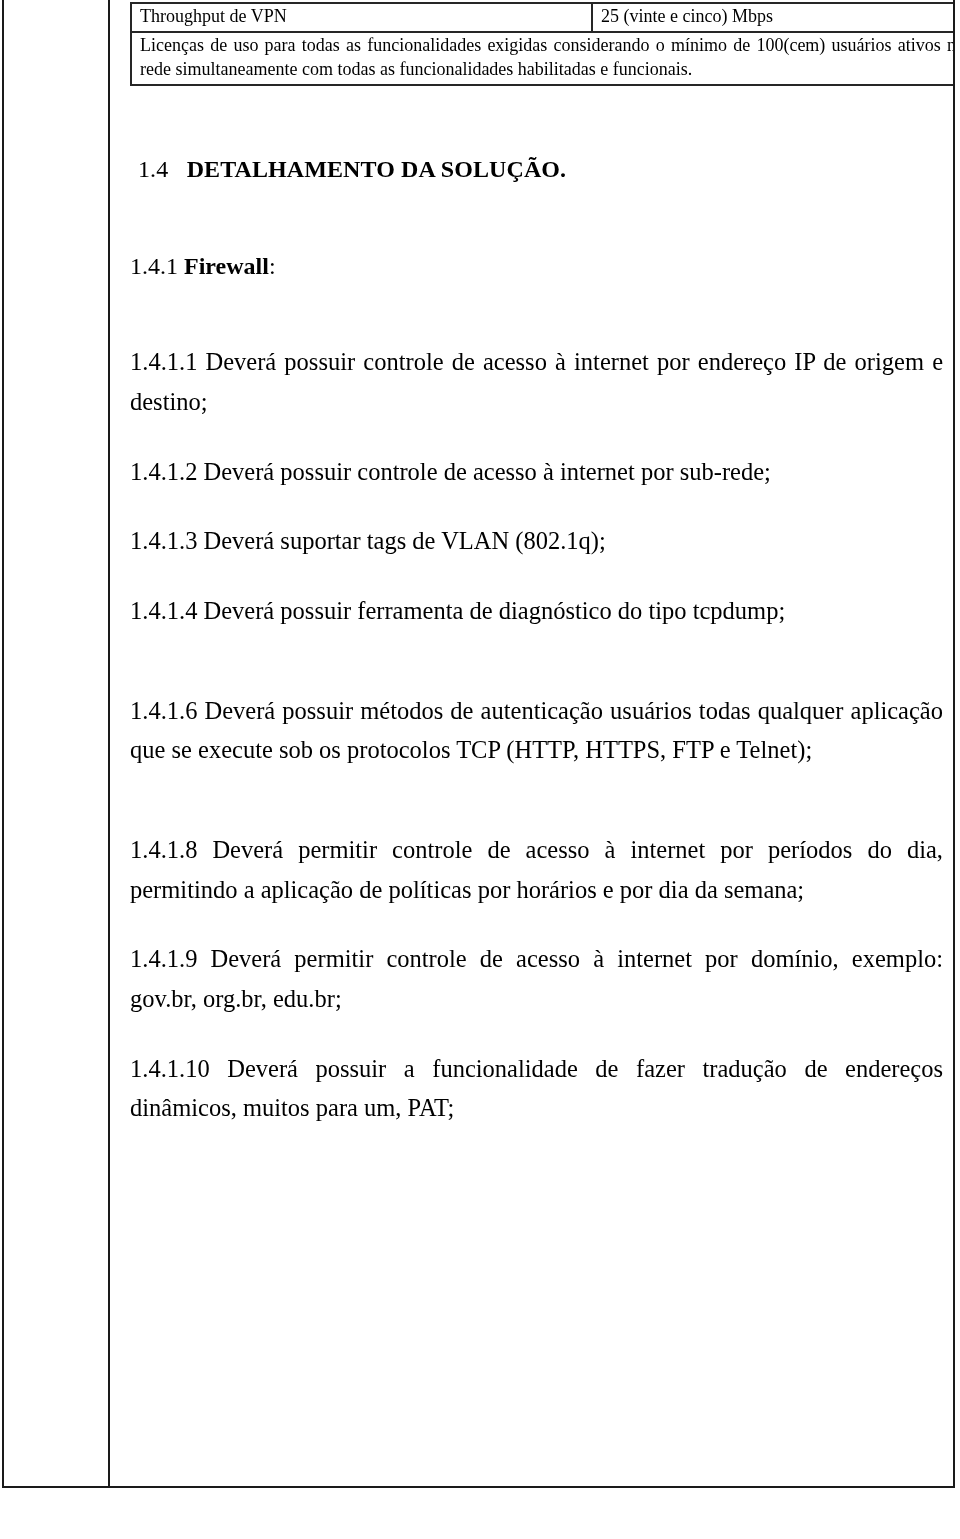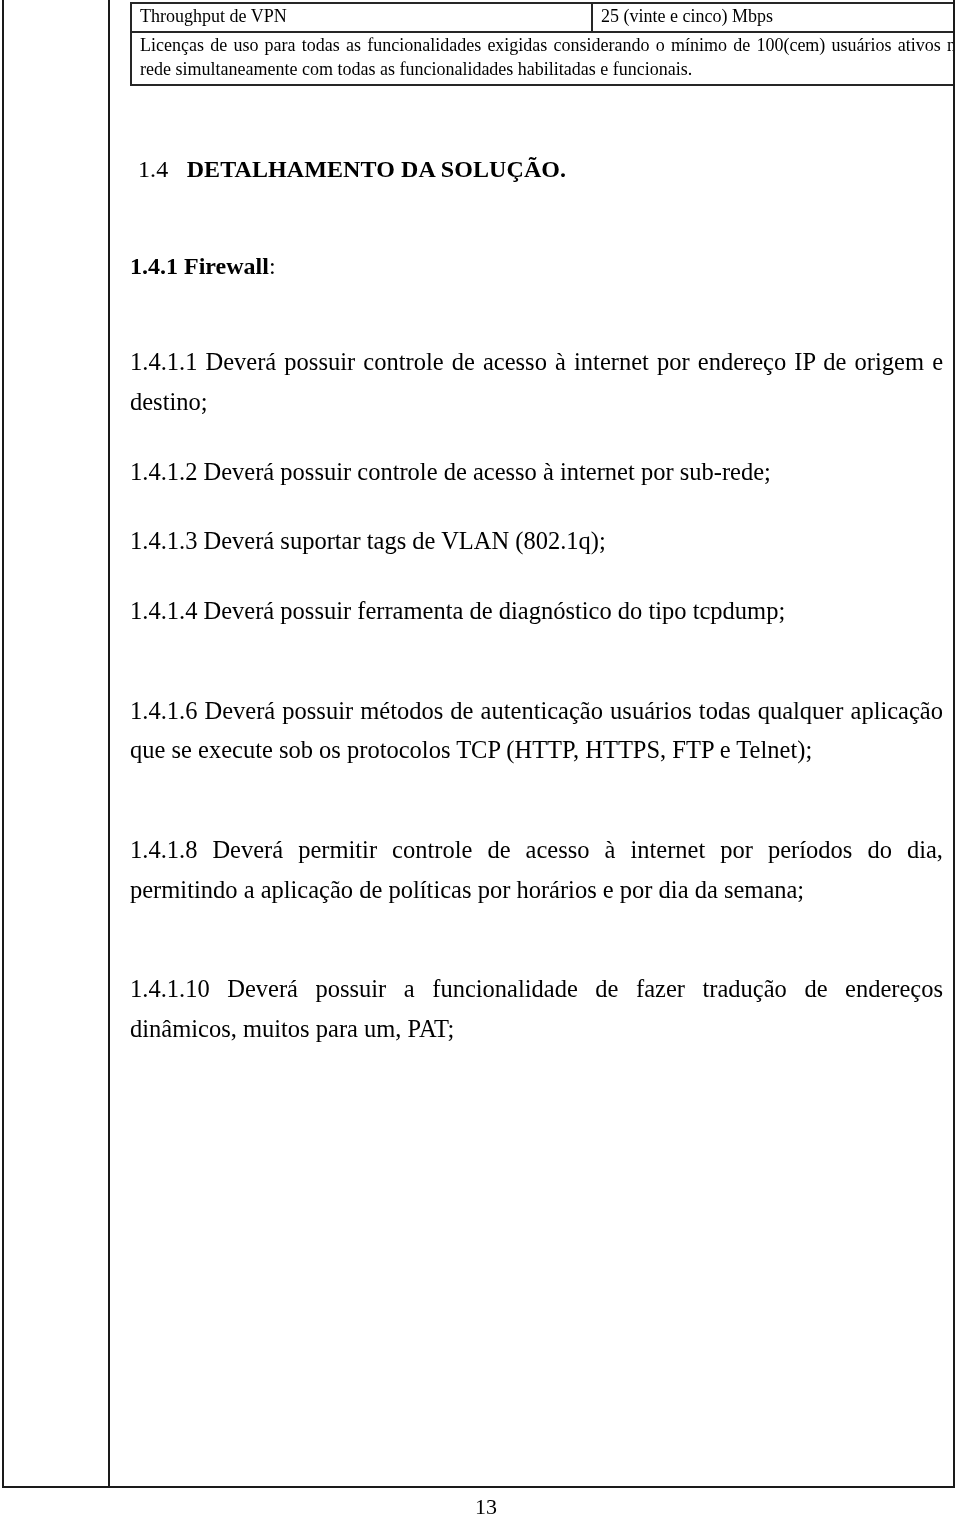--- a/index.html
+++ b/index.html
@@ -77,21 +77,21 @@
     letter-spacing: 0.1px;
   }
   .h2 .num { font-weight: normal; }
 
   .h3 {
     font-size: 24px;
     margin: 0;
     padding: 0;
     white-space: pre;
   }
-  .h3 .num   { font-weight: bold; }
+  .h3 .num   { font-weight: normal; }
   .h3 .ttl   { font-weight: bold; }
   .h3 .tail  { font-weight: normal; }
 
   .clause {
     font-size: 24.5px;
     line-height: 1.62;
     margin: 0;
     padding: 0;
     text-align: justify;
     text-align-last: left;
@@ -169,28 +169,26 @@
 
       <div class="gap-md"></div>
 
 
       <div class="gap-md"></div>
 
       <p class="clause"><span class="num">1.4.1.8</span><span>   </span><span>Deverá permitir controle de acesso à internet por períodos do dia, permitindo a aplicação de políticas por horários e por dia da semana;</span></p>
 
       <div class="gap-md"></div>
 
+      <p class="clause"><span class="num">1.4.1.9</span><span>   </span><span>Deverá permitir controle de acesso à internet por domínio, exemplo: gov.br, org.br, edu.br;</span></p>
 
       <div class="gap-md"></div>
 
       <p class="clause"><span class="num">1.4.1.10</span><span>   </span><span>Deverá possuir a funcionalidade de fazer tradução de endereços dinâmicos, muitos para um, PAT;</span></p>
 
       <div class="gap-md"></div>
 
 
     </div>
   </div>
 
-  <div class="page-number">
-    <span>13</span>
-  </div>
 
 </div>
 
 </body></html>

